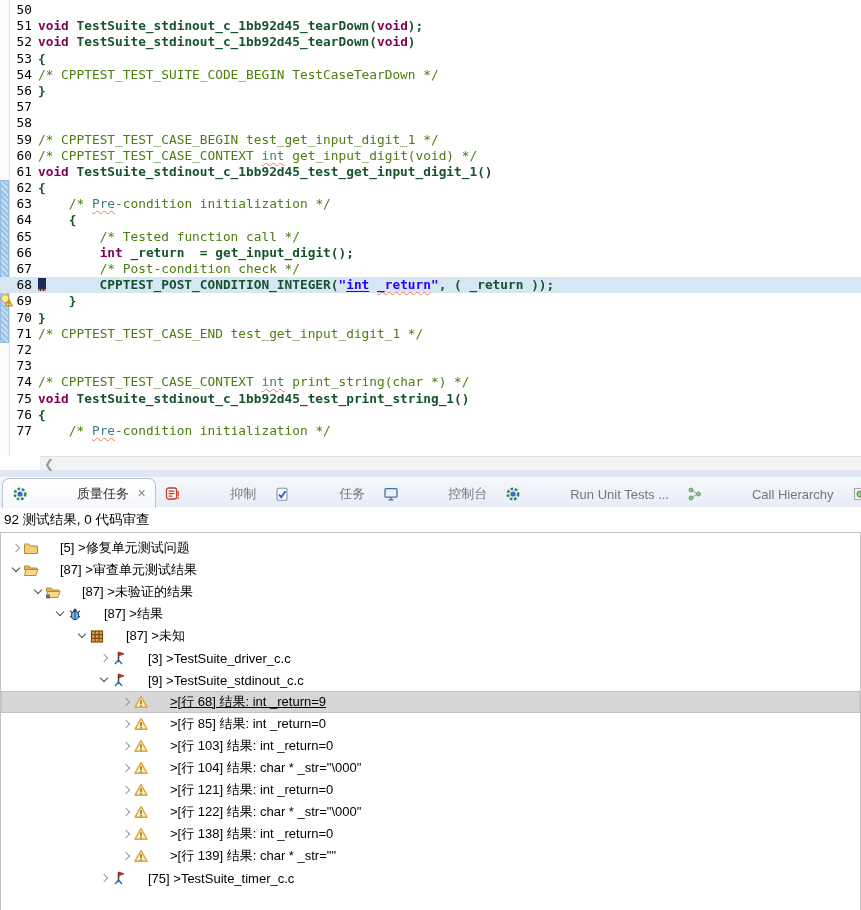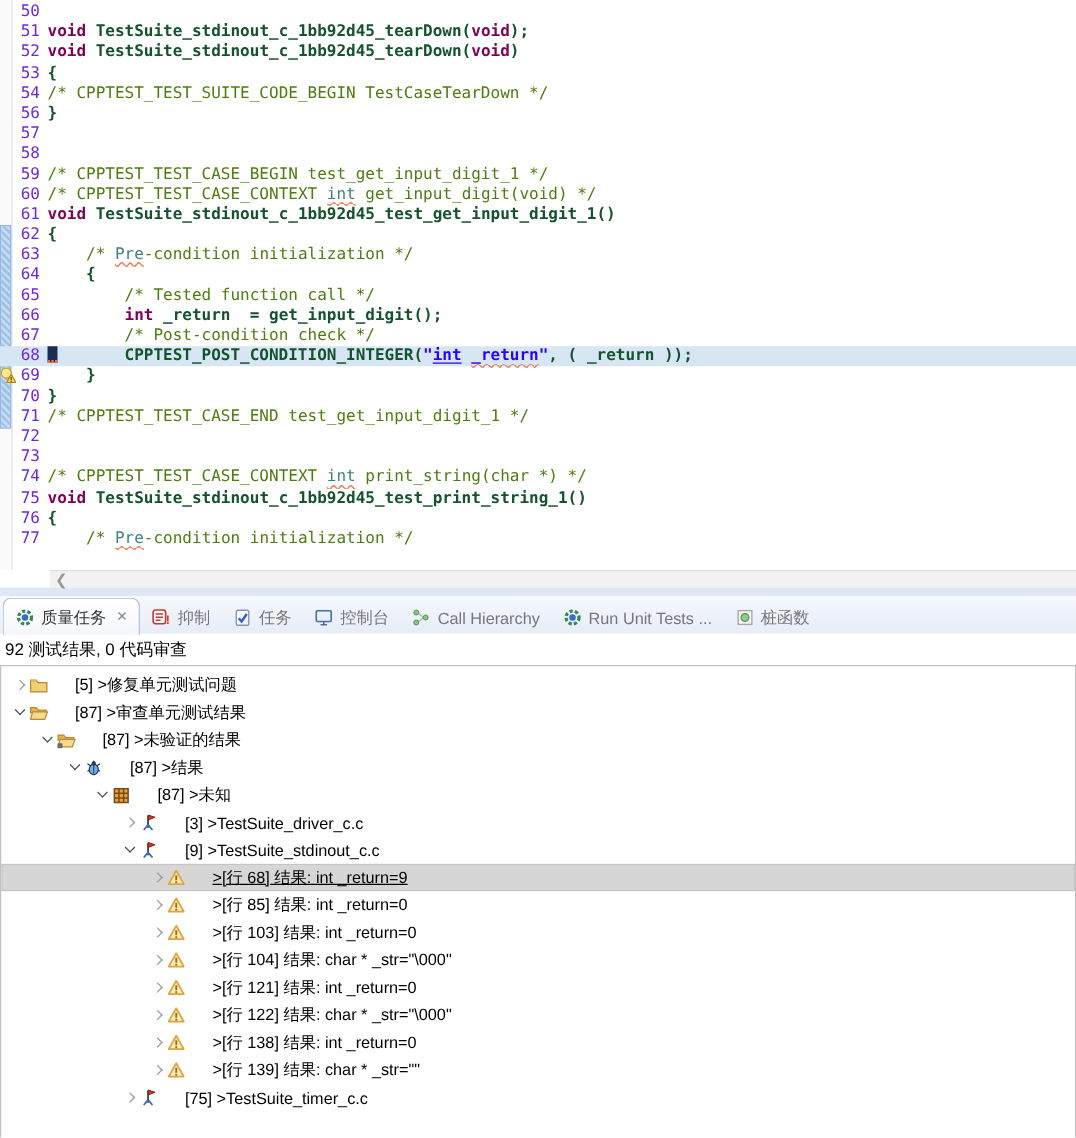--- a/index.html
+++ b/index.html
@@ -12,21 +12,21 @@
                   background:#fbfbfb; border-right:1px solid #e2e2e2; }
   .range-indicator { position:absolute; left:0; top:180px; width:9px; height:163px;
      background:repeating-linear-gradient(45deg,#c3daf0 0 2px,#9dc2e6 2px 4px);
      border:1px solid #93b9de; }
   .gutter-marker { position:absolute; left:0; top:293px; width:13px; height:14px; }
   .code-lines { position:absolute; left:0; top:0; width:100%; padding-top:2px;
      font-family:"DejaVu Sans Mono","Liberation Mono",monospace; font-size:12.8px; }
   .cline { display:flex; height:16.2px; line-height:16.2px; white-space:pre; }
   .cline.hl { background:#d7e6f3; }
   .lnum { display:inline-block; width:38px; padding-right:6px; text-align:right;
-          color:#6d28d9; font-weight:normal; flex:0 0 auto; }
+          color:#000000; font-weight:normal; flex:0 0 auto; }
   .ltext { white-space:pre; }
   .kw  { color:#7f0055; font-weight:bold; }
   .c   { color:#14532d; font-weight:bold; }
   .cm  { color:#4d7c0f; font-weight:normal; }
   .str { color:#2a00ff; font-weight:bold; }
   .cm-sq  { color:#3f7f7f; text-decoration:underline wavy #f07a52; text-decoration-thickness:1px; text-underline-offset:2px; }
   .str-sq { color:#2a00ff; font-weight:bold; text-decoration:underline wavy #f07a52; text-decoration-thickness:1px; text-underline-offset:2px; }
   .str-ul { color:#2a00ff; font-weight:bold; text-decoration:underline; text-underline-offset:2px; }
   .caret { display:inline-block; width:7.7px; height:13px; background:#1d2b55;
            vertical-align:-2px; border-bottom:2px dotted #e8764a; }
@@ -36,21 +36,21 @@
   .hscroll-arrow { width:18px; text-align:center; color:#9a9a9a; font-size:12px; line-height:12px; }
 
   
   .panel-gap { height:7px; background:#dfe6f4; }
   .tab-strip { height:30px; background:linear-gradient(#f6f8fc,#e7ecf6);
                display:flex; align-items:flex-end; padding-left:2px; }
   .tab { display:flex; align-items:center; gap:5px; height:28px; padding:0 9px;
          font-size:13px; color:#76767e; position:relative; top:1px; }
   .tab.active { background:linear-gradient(#ffffff,#f4f7fb); border:1px solid #b9c3d6;
                 border-bottom:none; border-radius:7px 7px 0 0; color:#333; height:30px; }
-  .tab-label { white-space:nowrap; }
+  .tab-label { white-space:nowrap;margin-left:44px; }
   .tab-close { color:#8a8a8a; font-size:11px; margin-left:3px; }
   .ticon { display:inline-flex; width:16px; height:16px; flex:0 0 auto; }
   .ticon svg { width:16px; height:16px; }
 
   .status-line { height:25px; background:#ffffff; display:flex; align-items:center;
                  padding-left:4px; font-size:13.5px; color:#000; }
 
   .tree { height:382px; background:#fff; border:1px solid #c3c3c3; border-bottom:none;
           overflow:hidden; padding-top:4px; }
   .trow { display:flex; align-items:center; height:22px; font-size:13px; color:#000; }
@@ -149,40 +149,40 @@
         <svg viewBox="0 0 16 16">
           <rect x="2" y="2.6" width="12" height="8.6" rx="1" fill="#e9f1fb" stroke="#4a6fa5" stroke-width="1.3"></rect>
           <path d="M8 11.2 v2.2 M5.4 13.8 h5.2" stroke="#4a6fa5" stroke-width="1.3"></path>
         </svg>
       </span>
       <span class="tab-label">控制台</span>
     </div>
     <div class="tab">
       <span class="ticon">
         <svg viewBox="0 0 16 16">
+          <circle cx="8" cy="8" r="5.2" fill="none" stroke="#2e8b57" stroke-width="2.6" stroke-dasharray="2.6 1.7"></circle>
+          <circle cx="8" cy="8" r="2.6" fill="#3a6cc4"></circle>
+        </svg>
+      </span>
+      <span class="tab-label">Run Unit Tests ...</span>
+    </div>
+    <div class="tab">
+      <span class="ticon">
+        <svg viewBox="0 0 16 16">
           <path d="M5.5 4.5 L10 8 M5.5 11.5 L10 8" stroke="#a9c4a9" stroke-width="1.2" fill="none"></path>
           <circle cx="4" cy="4" r="2" fill="#8bc48b" stroke="#5e915e" stroke-width="0.8"></circle>
           <circle cx="4" cy="12" r="2" fill="#8bc48b" stroke="#5e915e" stroke-width="0.8"></circle>
           <circle cx="11.5" cy="8" r="2" fill="#8bc48b" stroke="#5e915e" stroke-width="0.8"></circle>
         </svg>
       </span>
       <span class="tab-label">Call Hierarchy</span>
     </div>
     <div class="tab">
       <span class="ticon">
         <svg viewBox="0 0 16 16">
-          <circle cx="8" cy="8" r="5.2" fill="none" stroke="#2e8b57" stroke-width="2.6" stroke-dasharray="2.6 1.7"></circle>
-          <circle cx="8" cy="8" r="2.6" fill="#3a6cc4"></circle>
-        </svg>
-      </span>
-      <span class="tab-label">Run Unit Tests ...</span>
-    </div>
-    <div class="tab">
-      <span class="ticon">
-        <svg viewBox="0 0 16 16">
           <rect x="2.5" y="2.5" width="11" height="11" fill="#f5f5f5" stroke="#a8a8a8" stroke-width="1.1"></rect>
           <circle cx="8" cy="8" r="3.1" fill="#8fca8f" stroke="#5a8f5a" stroke-width="1"></circle>
         </svg>
       </span>
       <span class="tab-label">桩函数</span>
     </div>
   </div>
 
 <div class="status-line">
   <span>92 测试结果, 0 代码审查</span>

